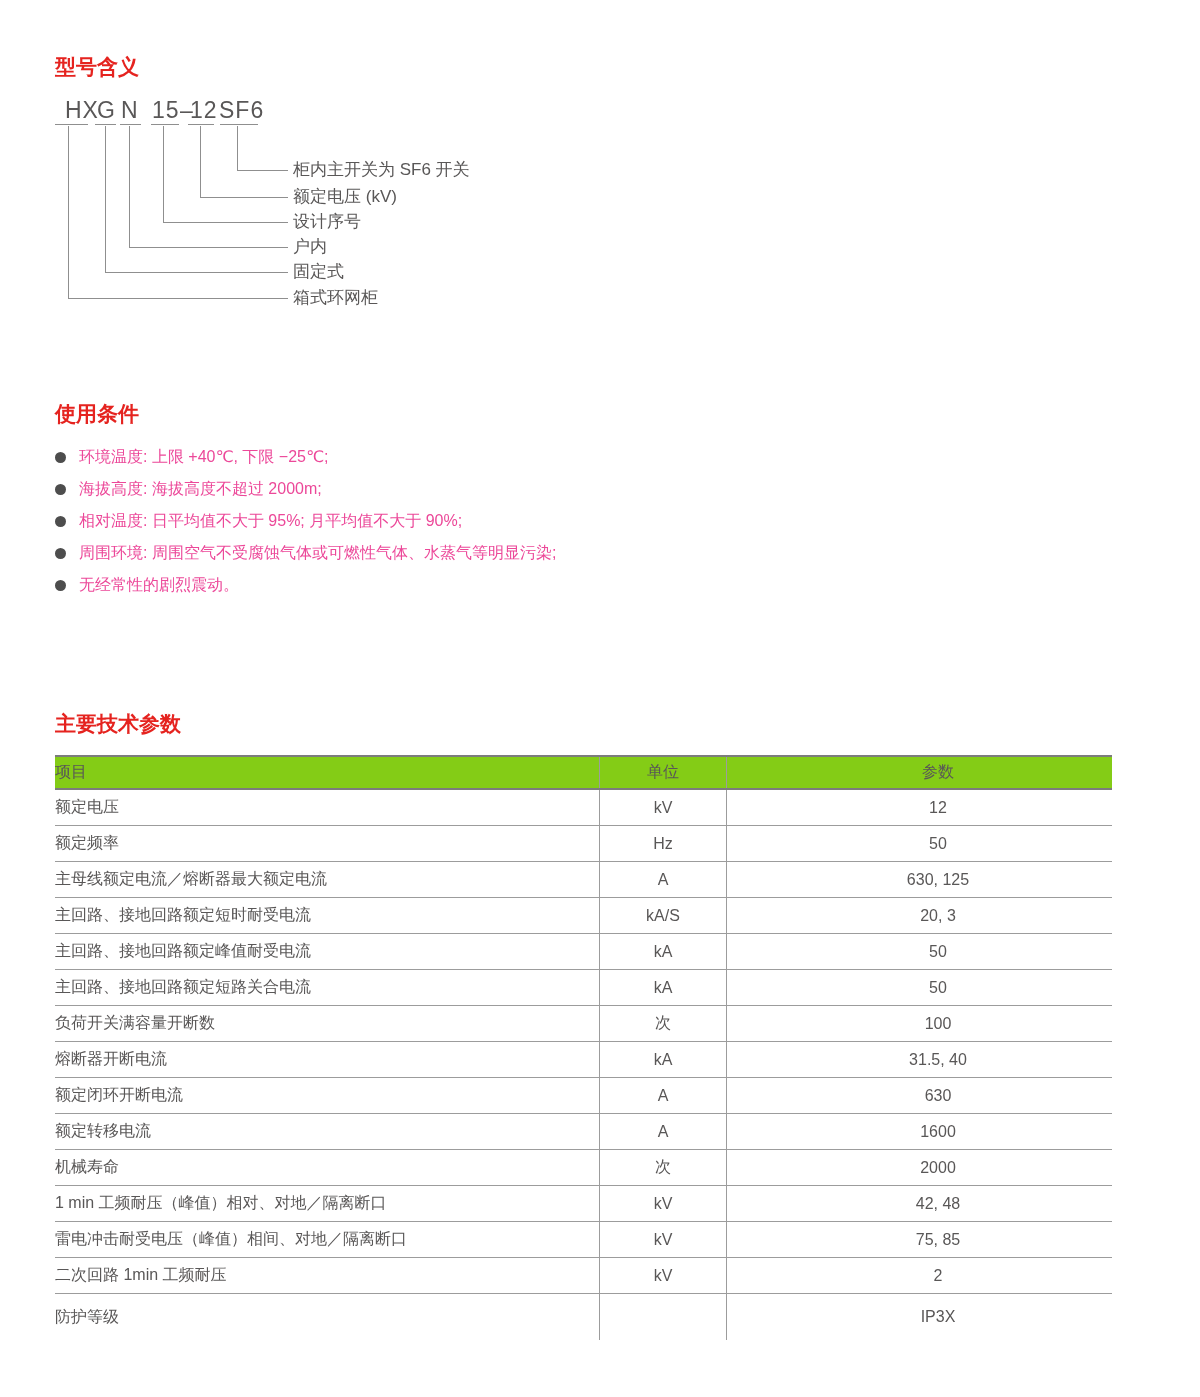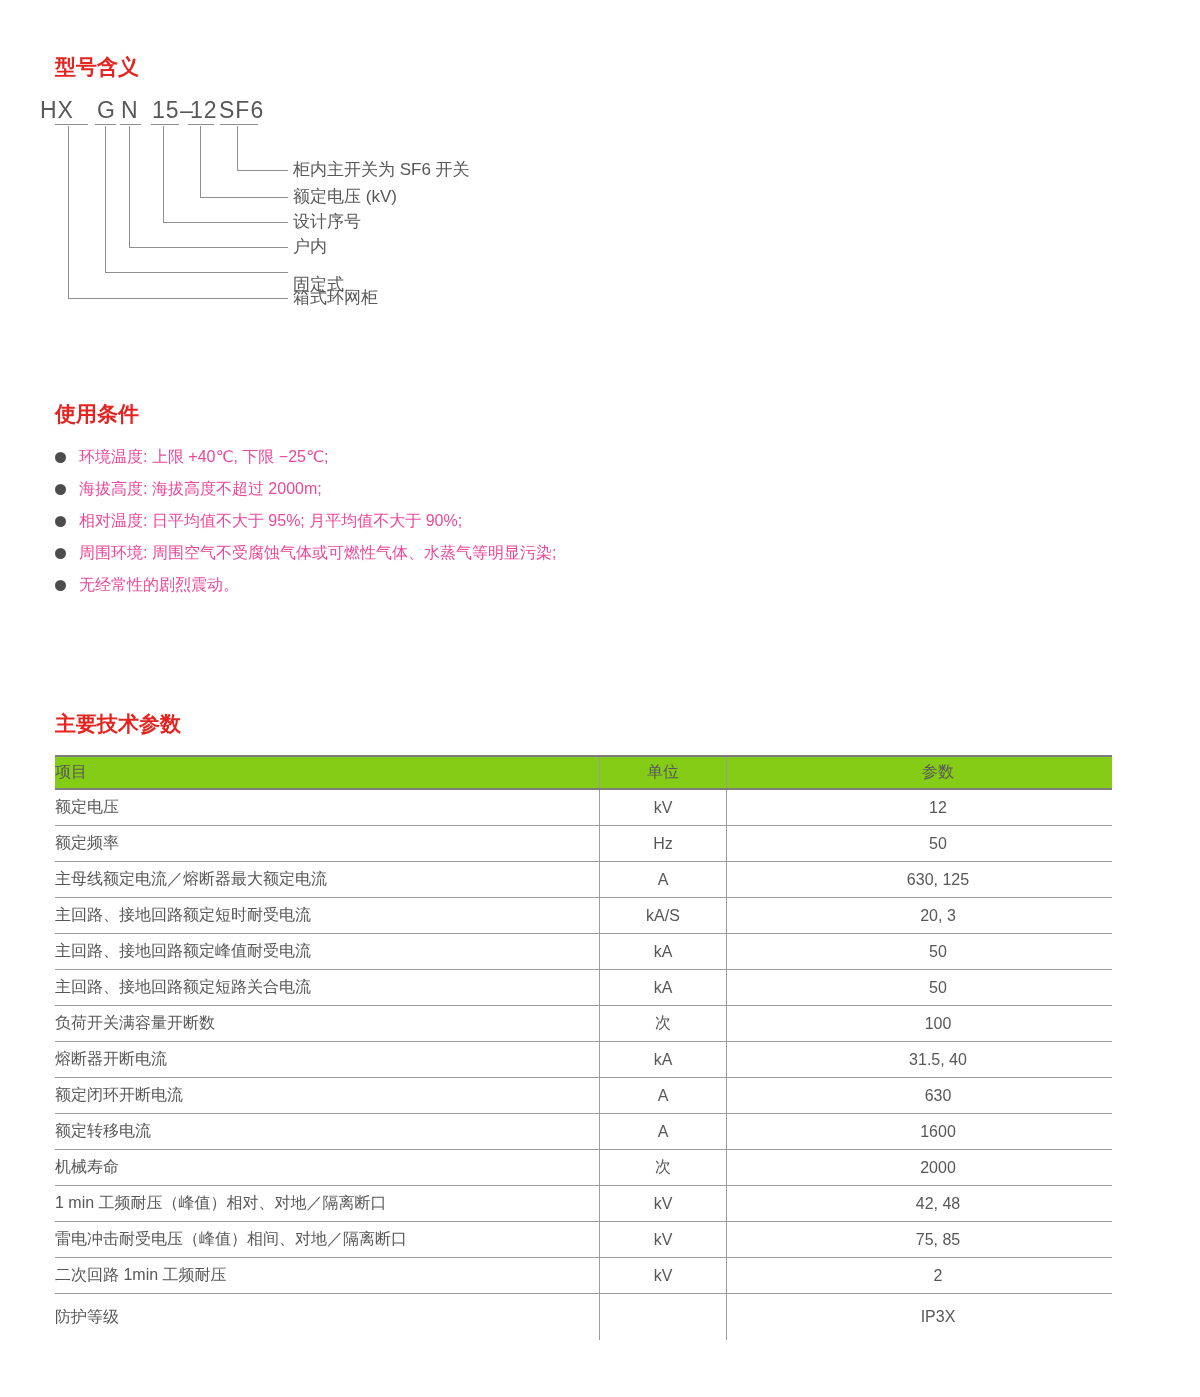--- a/index.html
+++ b/index.html
@@ -108,21 +108,21 @@
   .c2{width:126px;text-align:center;border-left:1px solid #9c9c9c;border-right:1px solid #9c9c9c;}
   .c3{width:422px;text-align:center;}
 </style>
 </head>
 <body>
 
 <div class="page">
 
   <div class="sec-title" style="top:54px;">型号含义</div>
 
-  <span class="seg" style="left:40px;">HX</span>
+  <span class="seg" style="left:65px;">HX</span>
   <span class="seg" style="left:97px;">G</span>
   <span class="seg" style="left:121px;">N</span>
   <span class="seg" style="left:152px;">15</span>
   <span class="seg" style="left:180px;">–</span>
   <span class="seg" style="left:190px;">12</span>
   <span class="seg" style="left:219px;">SF6</span>
 
   <div class="seg-u" style="left:55px;width:33px;"></div>
   <div class="seg-u" style="left:95px;width:21px;"></div>
   <div class="seg-u" style="left:120px;width:21px;"></div>
@@ -134,21 +134,21 @@
   <div class="lline" style="left:200px;width:87px;height:71px;"></div>
   <div class="lline" style="left:163px;width:124px;height:96px;"></div>
   <div class="lline" style="left:129px;width:158px;height:121px;"></div>
   <div class="lline" style="left:105px;width:182px;height:146px;"></div>
   <div class="lline" style="left:68px;width:219px;height:172px;"></div>
 
   <span class="dlabel" style="top:159px;">柜内主开关为 SF6 开关</span>
   <span class="dlabel" style="top:186px;">额定电压 (kV)</span>
   <span class="dlabel" style="top:211px;">设计序号</span>
   <span class="dlabel" style="top:236px;">户内</span>
-  <span class="dlabel" style="top:274px;">固定式</span>
+  <span class="dlabel" style="top:261px;">固定式</span>
   <span class="dlabel" style="top:287px;">箱式环网柜</span>
 
   <div class="sec-title" style="top:401px;">使用条件</div>
 
   <ul class="cond-list">
     <li class="cond-item">
       <span class="dot"></span>
       <span>环境温度: 上限 +40℃, 下限 −25℃;</span>
     </li>
     <li class="cond-item">

